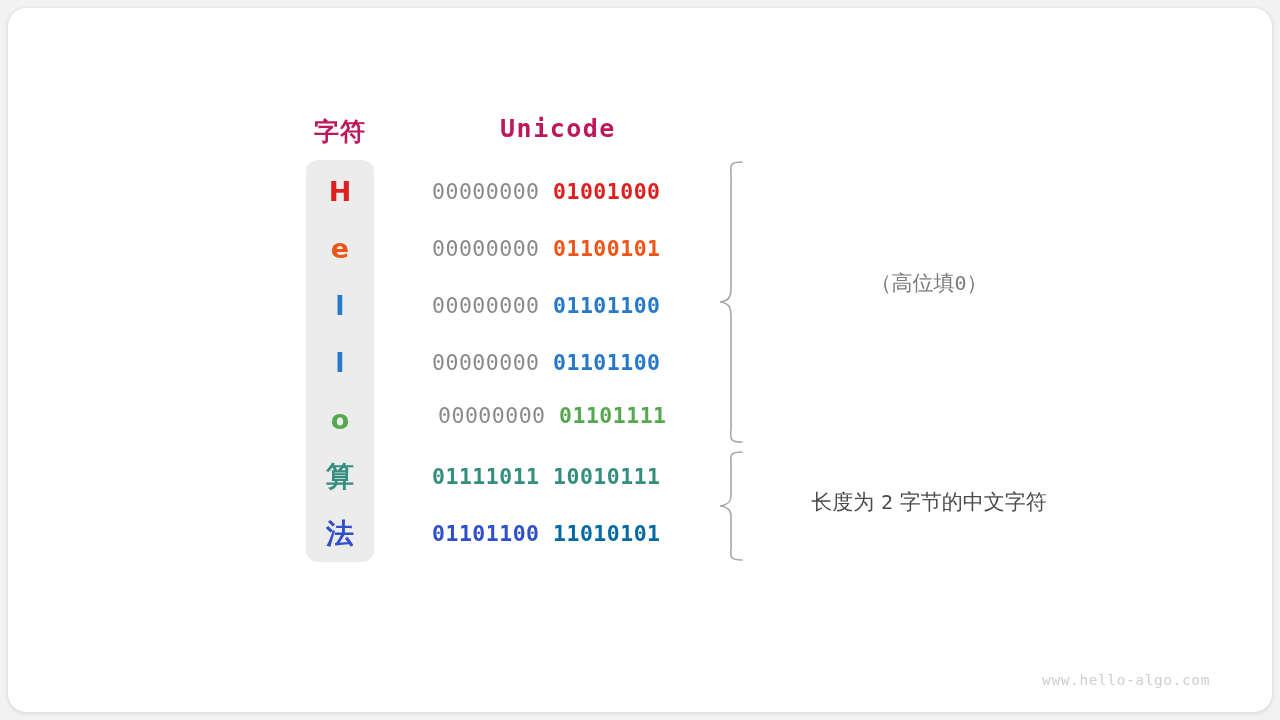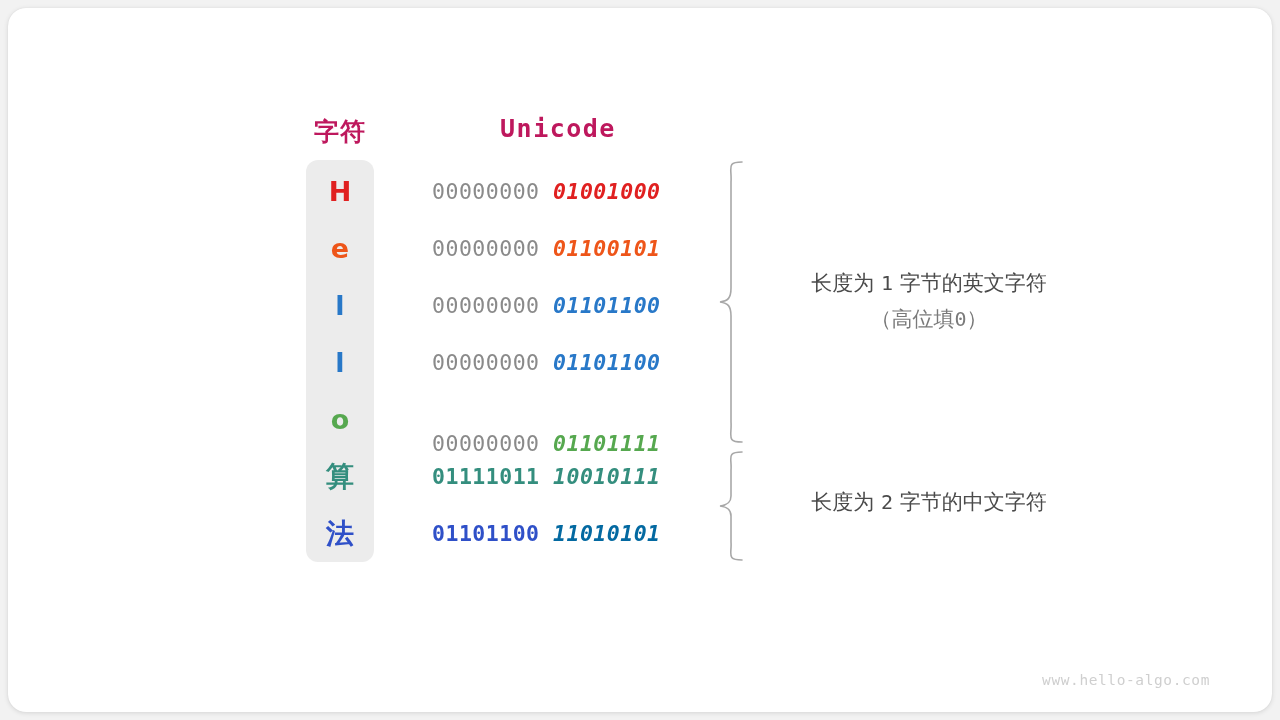--- a/index.html
+++ b/index.html
@@ -87,21 +87,20 @@
     font-size: 21.5px;
     letter-spacing: 0.5px;
     white-space: nowrap;
   }
   .bin-hi {
     color: #8a8a8a;
     font-weight: normal;
   }
   .bin-lo {
     font-weight: bold;
-    font-style: italic;
   }
   .bin-row.both .bin-hi { font-weight: bold; }
 
   
   .brace {
     position: absolute;
     overflow: visible;
   }
 
   
@@ -150,21 +149,21 @@
   <div id="rows-host">
       <div class="char-cell latin" style="top: 172px; color: rgb(224, 32, 32);">H</div>
       <div class="bin-row" style="top: 172px;"><span class="bin-hi">00000000</span> <span class="bin-lo" style="color: rgb(224, 32, 32);">01001000</span></div>
       <div class="char-cell latin" style="top: 229px; color: rgb(238, 85, 25);">e</div>
       <div class="bin-row" style="top: 229px;"><span class="bin-hi">00000000</span> <span class="bin-lo" style="color: rgb(238, 85, 25);">01100101</span></div>
       <div class="char-cell latin" style="top: 286px; color: rgb(40, 120, 200);">l</div>
       <div class="bin-row" style="top: 286px;"><span class="bin-hi">00000000</span> <span class="bin-lo" style="color: rgb(40, 120, 200);">01101100</span></div>
       <div class="char-cell latin" style="top: 343px; color: rgb(40, 120, 200);">l</div>
       <div class="bin-row" style="top: 343px;"><span class="bin-hi">00000000</span> <span class="bin-lo" style="color: rgb(40, 120, 200);">01101100</span></div>
       <div class="char-cell latin" style="top: 400px; color: rgb(86, 168, 79);">o</div>
-      <div class="bin-row" style="top: 424px;"><span class="bin-hi">00000000</span> <span class="bin-lo" style="color: rgb(86, 168, 79);">01101111</span></div>
+      <div class="bin-row" style="top: 396px; margin-left: 6px;"><span class="bin-hi">00000000</span> <span class="bin-lo" style="color: rgb(86, 168, 79);">01101111</span></div>
       <div class="char-cell cjk" style="top: 457px; color: rgb(52, 142, 126);">算</div>
       <div class="bin-row both" style="top: 457px;"><span class="bin-hi" style="color: rgb(52, 142, 126);">01111011</span> <span class="bin-lo" style="color: rgb(52, 142, 126);">10010111</span></div>
       <div class="char-cell cjk" style="top: 514px; color: rgb(47, 80, 200);">法</div>
       <div class="bin-row both" style="top: 514px;"><span class="bin-hi" style="color: rgb(47, 80, 200);">01101100</span> <span class="bin-lo" style="color: #0369a1;">11010101</span></div>
     </div>
 
   <svg class="brace" id="brace-1" style="left:718px; top:160px;" width="28" height="284" viewBox="0 0 28 284">
     <path d="M 24 2
              C 8 2, 14 8, 13 22
              L 13 128
@@ -178,25 +177,20 @@
     <path d="M 24 2
              C 8 2, 14 8, 13 20
              L 13 46
              C 13 52, 10 55, 2 56
              C 10 57, 13 60, 13 66
              L 13 92
              C 14 104, 8 110, 24 110" fill="none" stroke="#a8a8a8" stroke-width="1.6" stroke-linecap="round"></path>
   </svg>
 
   <div class="anno" id="anno-1" style="left:768px; top:265px; width:322px;">
-    <span>
-      <span>长度为</span>
-      <span class="mono">1</span>
-      <span>字节的英文字符</span>
-    </span>
     <span class="sub">
       <span>（高位填</span><span class="mono">0</span><span>）</span>
     </span>
   </div>
 
   <div class="anno" id="anno-2" style="left:768px; top:484px; width:322px;">
     <span>
       <span>长度为</span>
       <span class="mono">2</span>
       <span>字节的中文字符</span>

